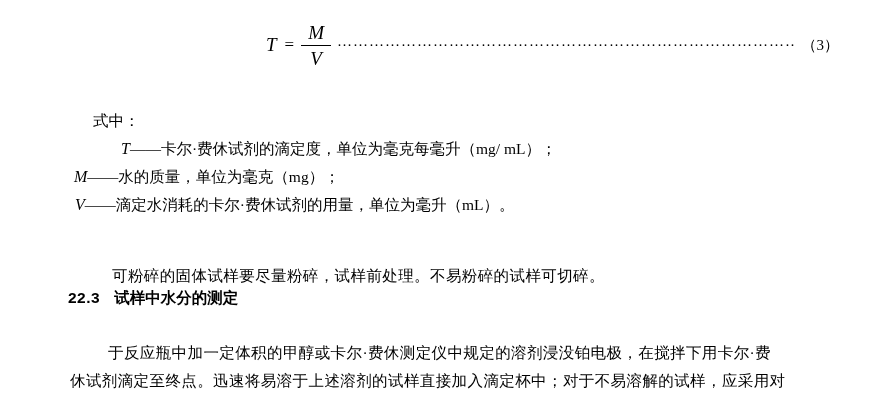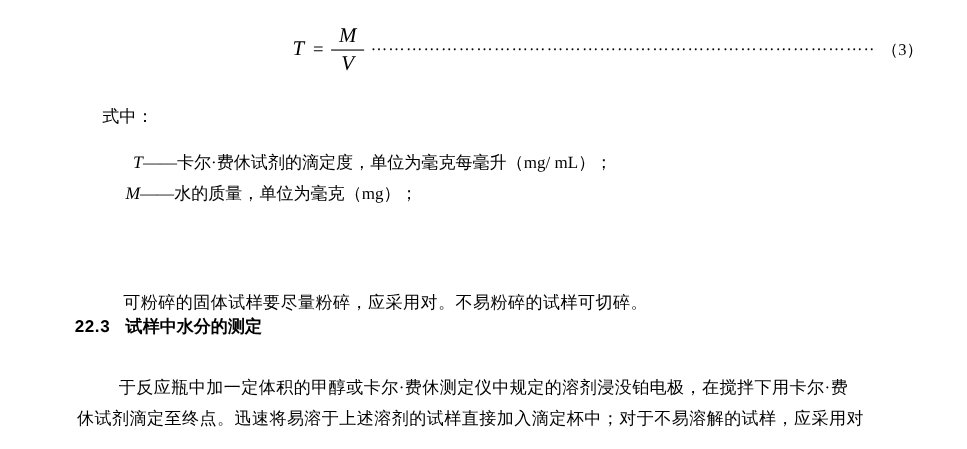--- a/index.html
+++ b/index.html
@@ -59,38 +59,38 @@
     transform: translateY(-4px);
   }
   .f-number {
     font-size: 15px;
     white-space: nowrap;
   }
   
   .where-intro {
     position: absolute;
     left: 93px;
-    top: 97px;
+    top: 111px;
     font-size: 15.5px;
     line-height: 20px;
     white-space: nowrap;
   }
   .definition {
     position: absolute;
     font-size: 15.5px;
     line-height: 20px;
     white-space: nowrap;
   }
   .definition .sym {
     font-family: "Liberation Serif", serif;
     font-style: italic;
     font-size: 16px;
   }
   .def-t { left: 74px; top: 139px; margin-left: 47px; }
-  .def-m { left: 74px; top: 167px; margin-left: 40px; }
+  .def-m { left: 74px; top: 167px; }
   .def-v { left: 75px; top: 195px; }
   .heading {
     position: absolute;
     left: 68px;
     font-family: "Liberation Sans", sans-serif;
     font-weight: bold;
     font-size: 15.5px;
     line-height: 20px;
     white-space: nowrap;
   }
@@ -125,22 +125,25 @@
   </div>
 
   <div class="where-intro">式中：</div>
 
   <div class="definition def-t">
     <span class="sym">T</span><span>——卡尔·费休试剂的滴定度，单位为毫克每毫升（mg/ mL）；</span>
   </div>
   <div class="definition def-m">
     <span class="sym">M</span><span>——水的质量，单位为毫克（mg）；</span>
   </div>
+  <div class="definition def-v">
+    <span class="sym">V</span><span>——滴定水消耗的卡尔·费休试剂的用量，单位为毫升（mL）。</span>
+  </div>
 
-  <div class="para p-222-l1">可粉碎的固体试样要尽量粉碎，应采用对。不易粉碎的试样可切碎。</div>
+  <div class="para p-222-l1">可粉碎的固体试样要尽量粉碎，试样前处理。不易粉碎的试样可切碎。</div>
 
   <div class="heading h-223">
     <span class="sec-no">22.3</span><span>试样中水分的测定</span>
   </div>
   <div class="para p-223-l2">休试剂滴定至终点。迅速将易溶于上述溶剂的试样直接加入滴定杯中；对于不易溶解的试样，应采用对</div>
   <div class="para p-223-l1">于反应瓶中加一定体积的甲醇或卡尔·费休测定仪中规定的溶剂浸没铂电极，在搅拌下用卡尔·费</div>
 
 </div>
 
 </body></html>

